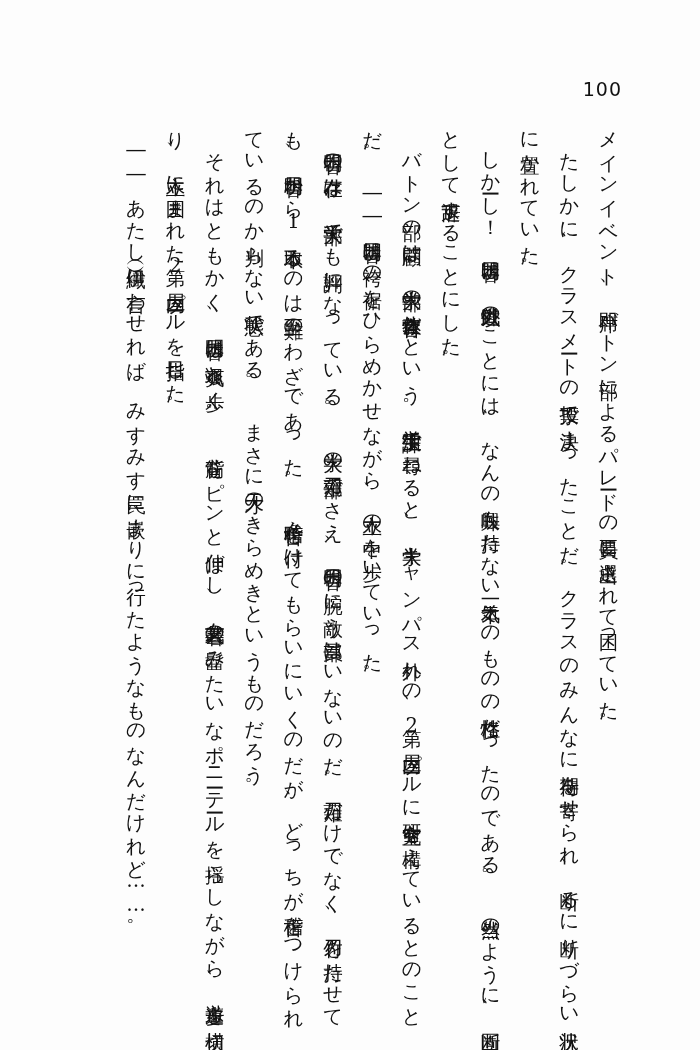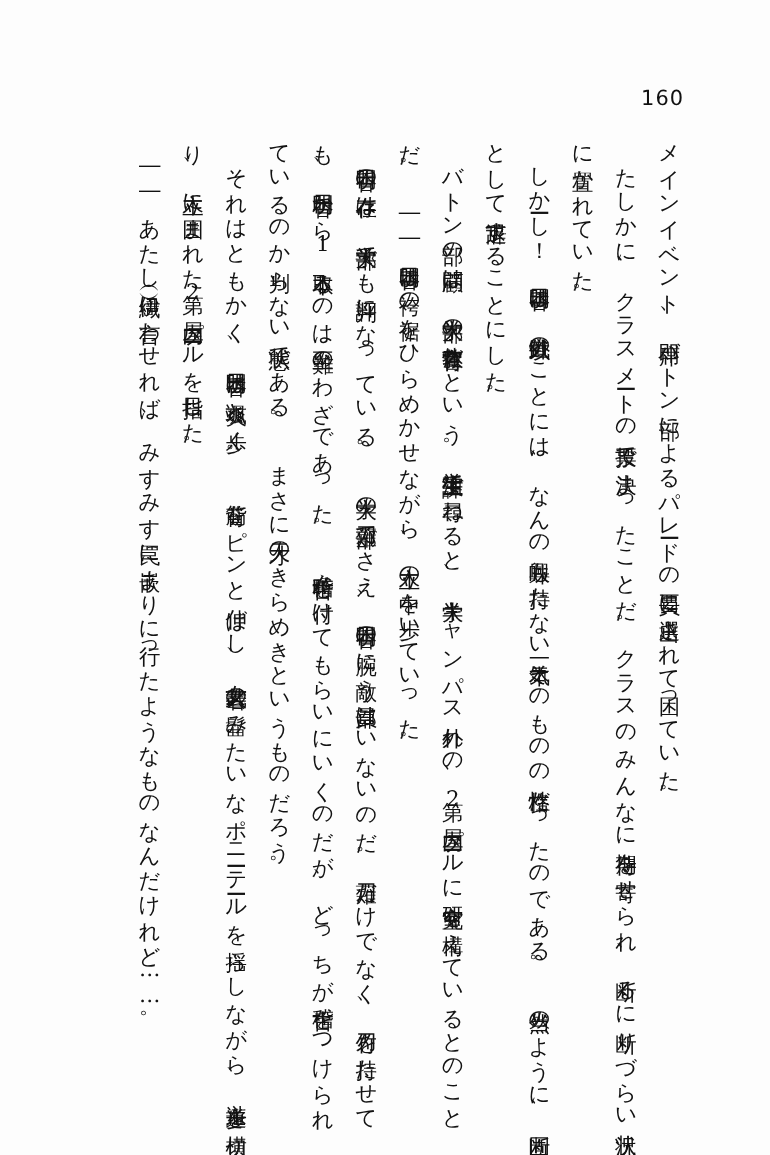--- a/index.html
+++ b/index.html
@@ -47,21 +47,21 @@
     white-space: pre-wrap;
     color: #121212;
     font-family: "DejaVu Serif", "Liberation Serif", serif;
   }
 </style>
 </head>
 <body>
 
 <div class="page">
 
-  <div class="page-number">160</div>
+  <div class="page-number">100</div>
 
   <div class="text-block">メインイベント、即席バトン部によるパレードの要員に選出されて困っていた。
 　たしかに、クラスメートの投票で決まったことだ。クラスのみんなに期待を寄せられ、断るに断りづらい状況に置かれていた。
 　しかーし！　明日香は、武道以外のことには、なんの興味も持たない一本気そのものの性格だったのである。　当然のように、断固として辞退することにした。
 　バトン部の顧問は、大学部の体育教官だという。学生生活課で尋ねると、大学キャンパス外れの、第2屋内プールに研究室を構えているとのことだ。　――明日香は袴の裾をひらめかせながら、木立の中を歩いていった。
 　明日香の存在は、大学部でも評判になっている。　大学の薙刀部でさえ、明日香の腕に敵う部員はいないのだ。薙刀だけでなく、竹刀を持たせても、明日香から1本取るのは至難のわざであった。　時々稽古を付けてもらいにいくのだが、どっちが稽古をつけられているのか判らない状態である。　まさに天才のきらめきというものだろう。
 　それはともかく、明日香は颯爽と歩く。　背筋をピンと伸ばし、女武芸者の髷みたいなポニーテールを揺らしながら、遊歩道を横切り、木立に囲まれた第2屋内プールを目指した。
 　――あたし（伊織）に言わせれば、みすみす罠に嵌まりに行ったようなものなんだけれど……。</div>
 
 </div>

